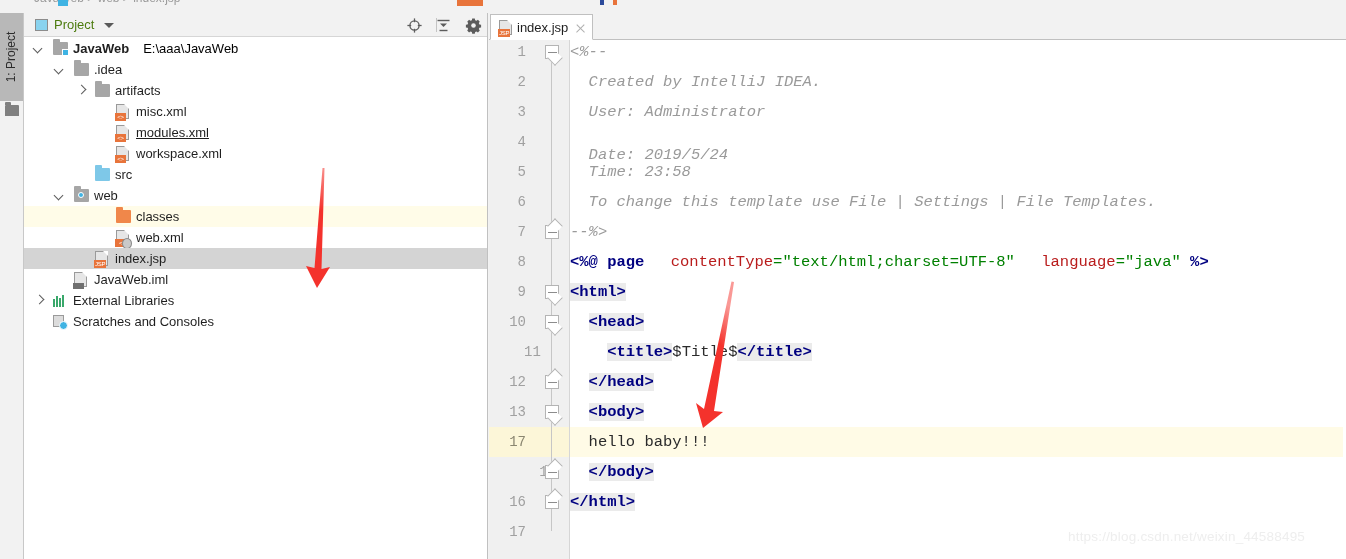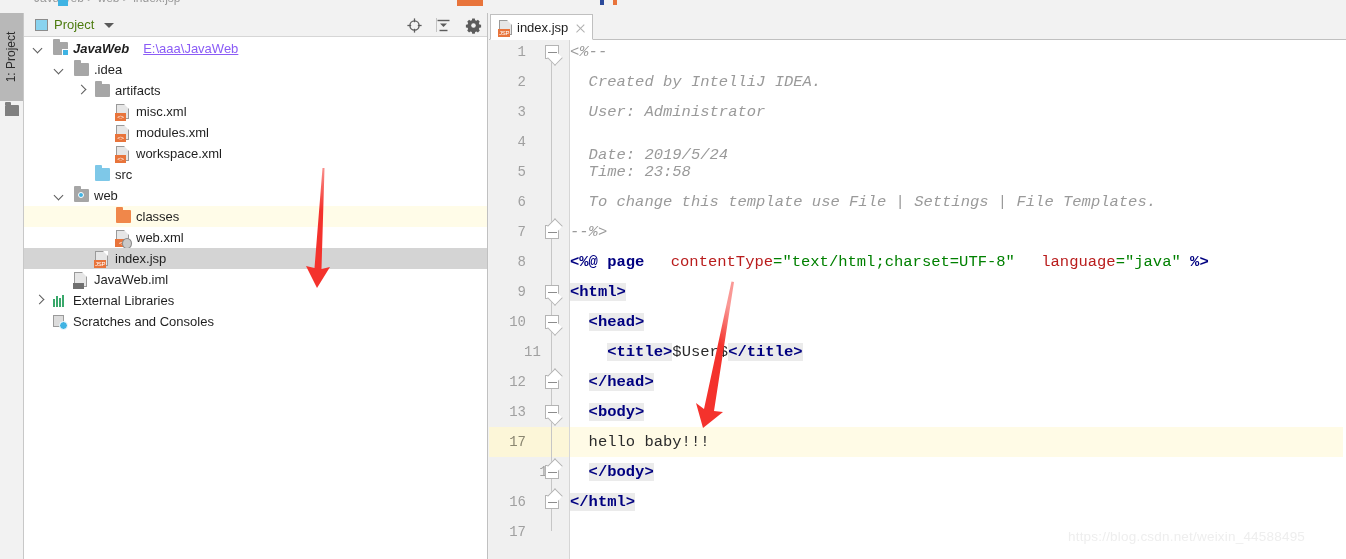--- a/index.html
+++ b/index.html
@@ -230,21 +230,21 @@
     background: #dcdcdc; border: 1px solid #9a9a9a;
   }
   .ico.scratch .clock {
     position: absolute; right: -1px; bottom: -1px;
     width: 9px; height: 9px; border-radius: 50%;
     background: #3fb3e3; border: 1px solid #ffffff;
   }
 
   .label { position: absolute; top: 0; }
   .label.bold { font-weight: bold; }
-  .path { color: #8b5cf6; font-weight: normal; text-decoration: underline; }
+  .path { color: #000000; font-weight: normal; }
 
   
   .editor-area {
     position: absolute; left: 489px; top: 13px;
     width: 857px; height: 546px;
     background: #ffffff;
   }
   .tabbar {
     position: absolute; left: 0; top: 0;
     width: 857px; height: 27px;
@@ -465,21 +465,21 @@
         </svg>
       </div>
     </div>
 
     <div class="tree" id="tree">
         <div class="tree-row">
           <span class="arrow down" style="left: 10px;"></span>
           <span class="ico folder module" style="left: 29px;">
             <i class="badge"></i>
           </span>
-          <span class="label bold" style="left: 49px; font-style: italic;">JavaWeb</span>
+          <span class="label bold" style="left: 49px;">JavaWeb</span>
           <span class="label path" style="left: 119.2px;">E:\aaa\JavaWeb</span>
         </div>
         <div class="tree-row">
           <span class="arrow down" style="left: 31px;"></span>
           <span class="ico folder" style="left: 50px;"></span>
           <span class="label" style="left: 70px;">.idea</span>
         </div>
         <div class="tree-row">
           <span class="arrow right" style="left: 52px;"></span>
           <span class="ico folder" style="left: 71px;"></span>
@@ -488,21 +488,21 @@
         <div class="tree-row">
           <span class="ico file" style="left: 92px;">
             <span class="tag xmltag">&lt;&gt;</span>
           </span>
           <span class="label" style="left: 112px;">misc.xml</span>
         </div>
         <div class="tree-row">
           <span class="ico file" style="left: 92px;">
             <span class="tag xmltag">&lt;&gt;</span>
           </span>
-          <span class="label" style="left: 112px;">modules.xml</span>
+          <span class="label" style="left: 112px; text-decoration: underline;">modules.xml</span>
         </div>
         <div class="tree-row">
           <span class="ico file" style="left: 92px;">
             <span class="tag xmltag">&lt;&gt;</span>
           </span>
           <span class="label" style="left: 112px;">workspace.xml</span>
         </div>
         <div class="tree-row">
           <span class="ico folder src" style="left: 71px;"></span>
           <span class="label" style="left: 91px;">src</span>
@@ -620,21 +620,21 @@
           <div class="codeline" style="top: -3px;"><span class="c-comment">&lt;%--</span></div>
           <div class="codeline" style="top: 27px;"><span class="c-comment">  Created by IntelliJ IDEA.</span></div>
           <div class="codeline" style="top: 57px;"><span class="c-comment">  User: Administrator</span></div>
           <div class="codeline" style="top: 100px;"><span class="c-comment">  Date: 2019/5/24</span></div>
           <div class="codeline" style="top: 117px;"><span class="c-comment">  Time: 23:58</span></div>
           <div class="codeline" style="top: 147px;"><span class="c-comment">  To change this template use File | Settings | File Templates.</span></div>
           <div class="codeline" style="top: 177px;"><span class="c-comment">--%&gt;</span></div>
           <div class="codeline" style="top: 207px;"><span class="c-dir">&lt;%@ </span><span class="c-dir">page </span><span class="c-attr">contentType</span><span class="c-string">=</span><span class="c-string">"text/html;charset=UTF-8"</span><span class="c-text"> </span><span class="c-attr">language</span><span class="c-string">=</span><span class="c-string">"java"</span><span class="c-text"> </span><span class="c-dir">%&gt;</span></div>
           <div class="codeline" style="top: 237px;"><span class="c-tagname tagbg">&lt;html&gt;</span></div>
           <div class="codeline" style="top: 267px;"><span class="c-text">  </span><span class="c-tagname tagbg">&lt;head&gt;</span></div>
-          <div class="codeline" style="top: 297px;"><span class="c-text">    </span><span class="c-tagname tagbg">&lt;title&gt;</span><span class="c-text">$User$</span><span class="c-tagname tagbg">&lt;/title&gt;</span></div>
+          <div class="codeline" style="top: 297px;"><span class="c-text">    </span><span class="c-tagname tagbg">&lt;title&gt;</span><span class="c-text">$Title$</span><span class="c-tagname tagbg">&lt;/title&gt;</span></div>
           <div class="codeline" style="top: 327px;"><span class="c-text">  </span><span class="c-tagname tagbg">&lt;/head&gt;</span></div>
           <div class="codeline" style="top: 357px;"><span class="c-text">  </span><span class="c-tagname tagbg">&lt;body&gt;</span></div>
           <div class="codeline" style="top: 387px;"><span class="c-text">  hello baby!!!</span></div>
           <div class="codeline" style="top: 417px;"><span class="c-text">  </span><span class="c-tagname tagbg">&lt;/body&gt;</span></div>
           <div class="codeline" style="top: 447px;"><span class="c-tagname tagbg">&lt;/html&gt;</span></div>
           <div class="codeline" style="top: 477px;"><span class="c-text"></span></div>
         </div>
     </div>
 
     <div class="vscroll"></div>

